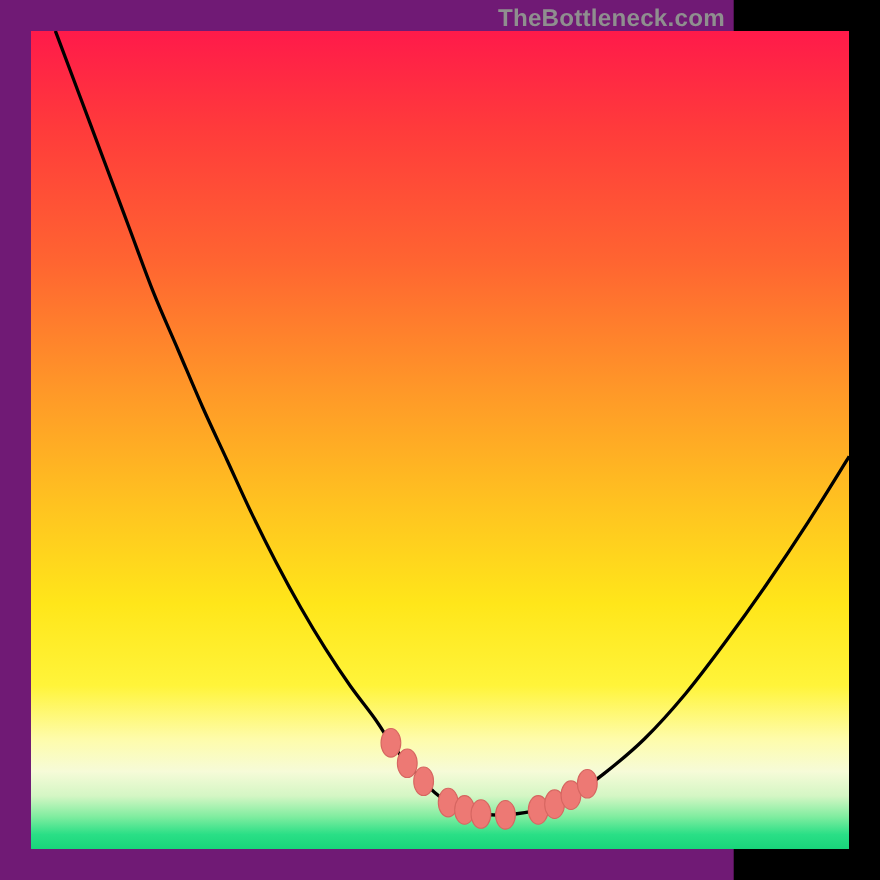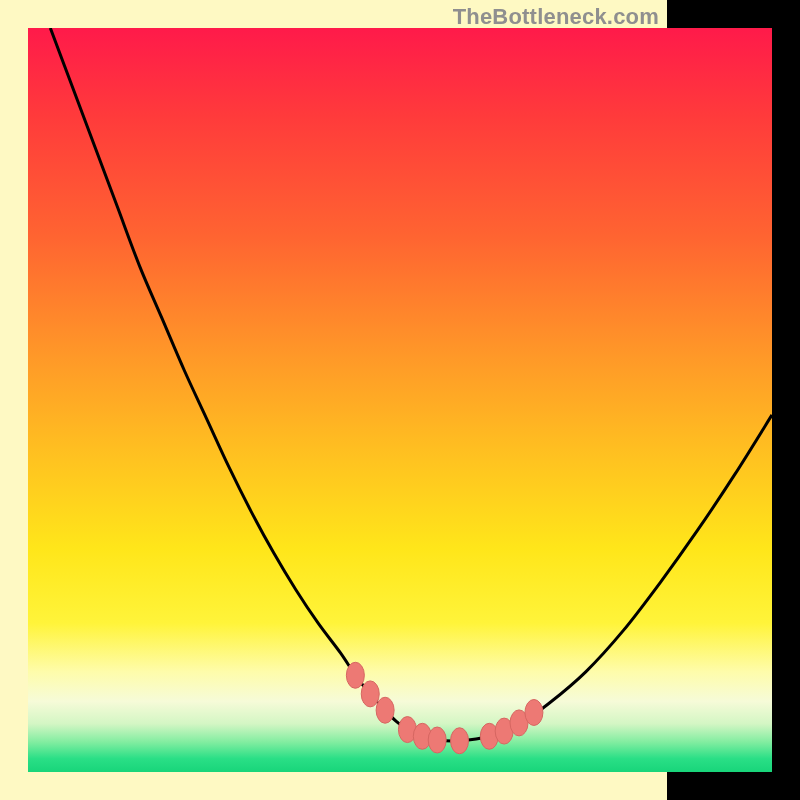--- a/index.html
+++ b/index.html
@@ -9,21 +9,21 @@
     height: 800px;
     background: #000;
     overflow: hidden;
   }
   .frame {
     position: absolute;
     left: 0;
     top: 0;
     width: 667px;
     height: 800px;
-    background: #fef9c3;
+    background: #701a75;
   }
   .plot {
     position: absolute;
     left: 28px;
     top: 28px;
     width: 744px;
     height: 744px;
     overflow: hidden;
   }
   .watermark {

